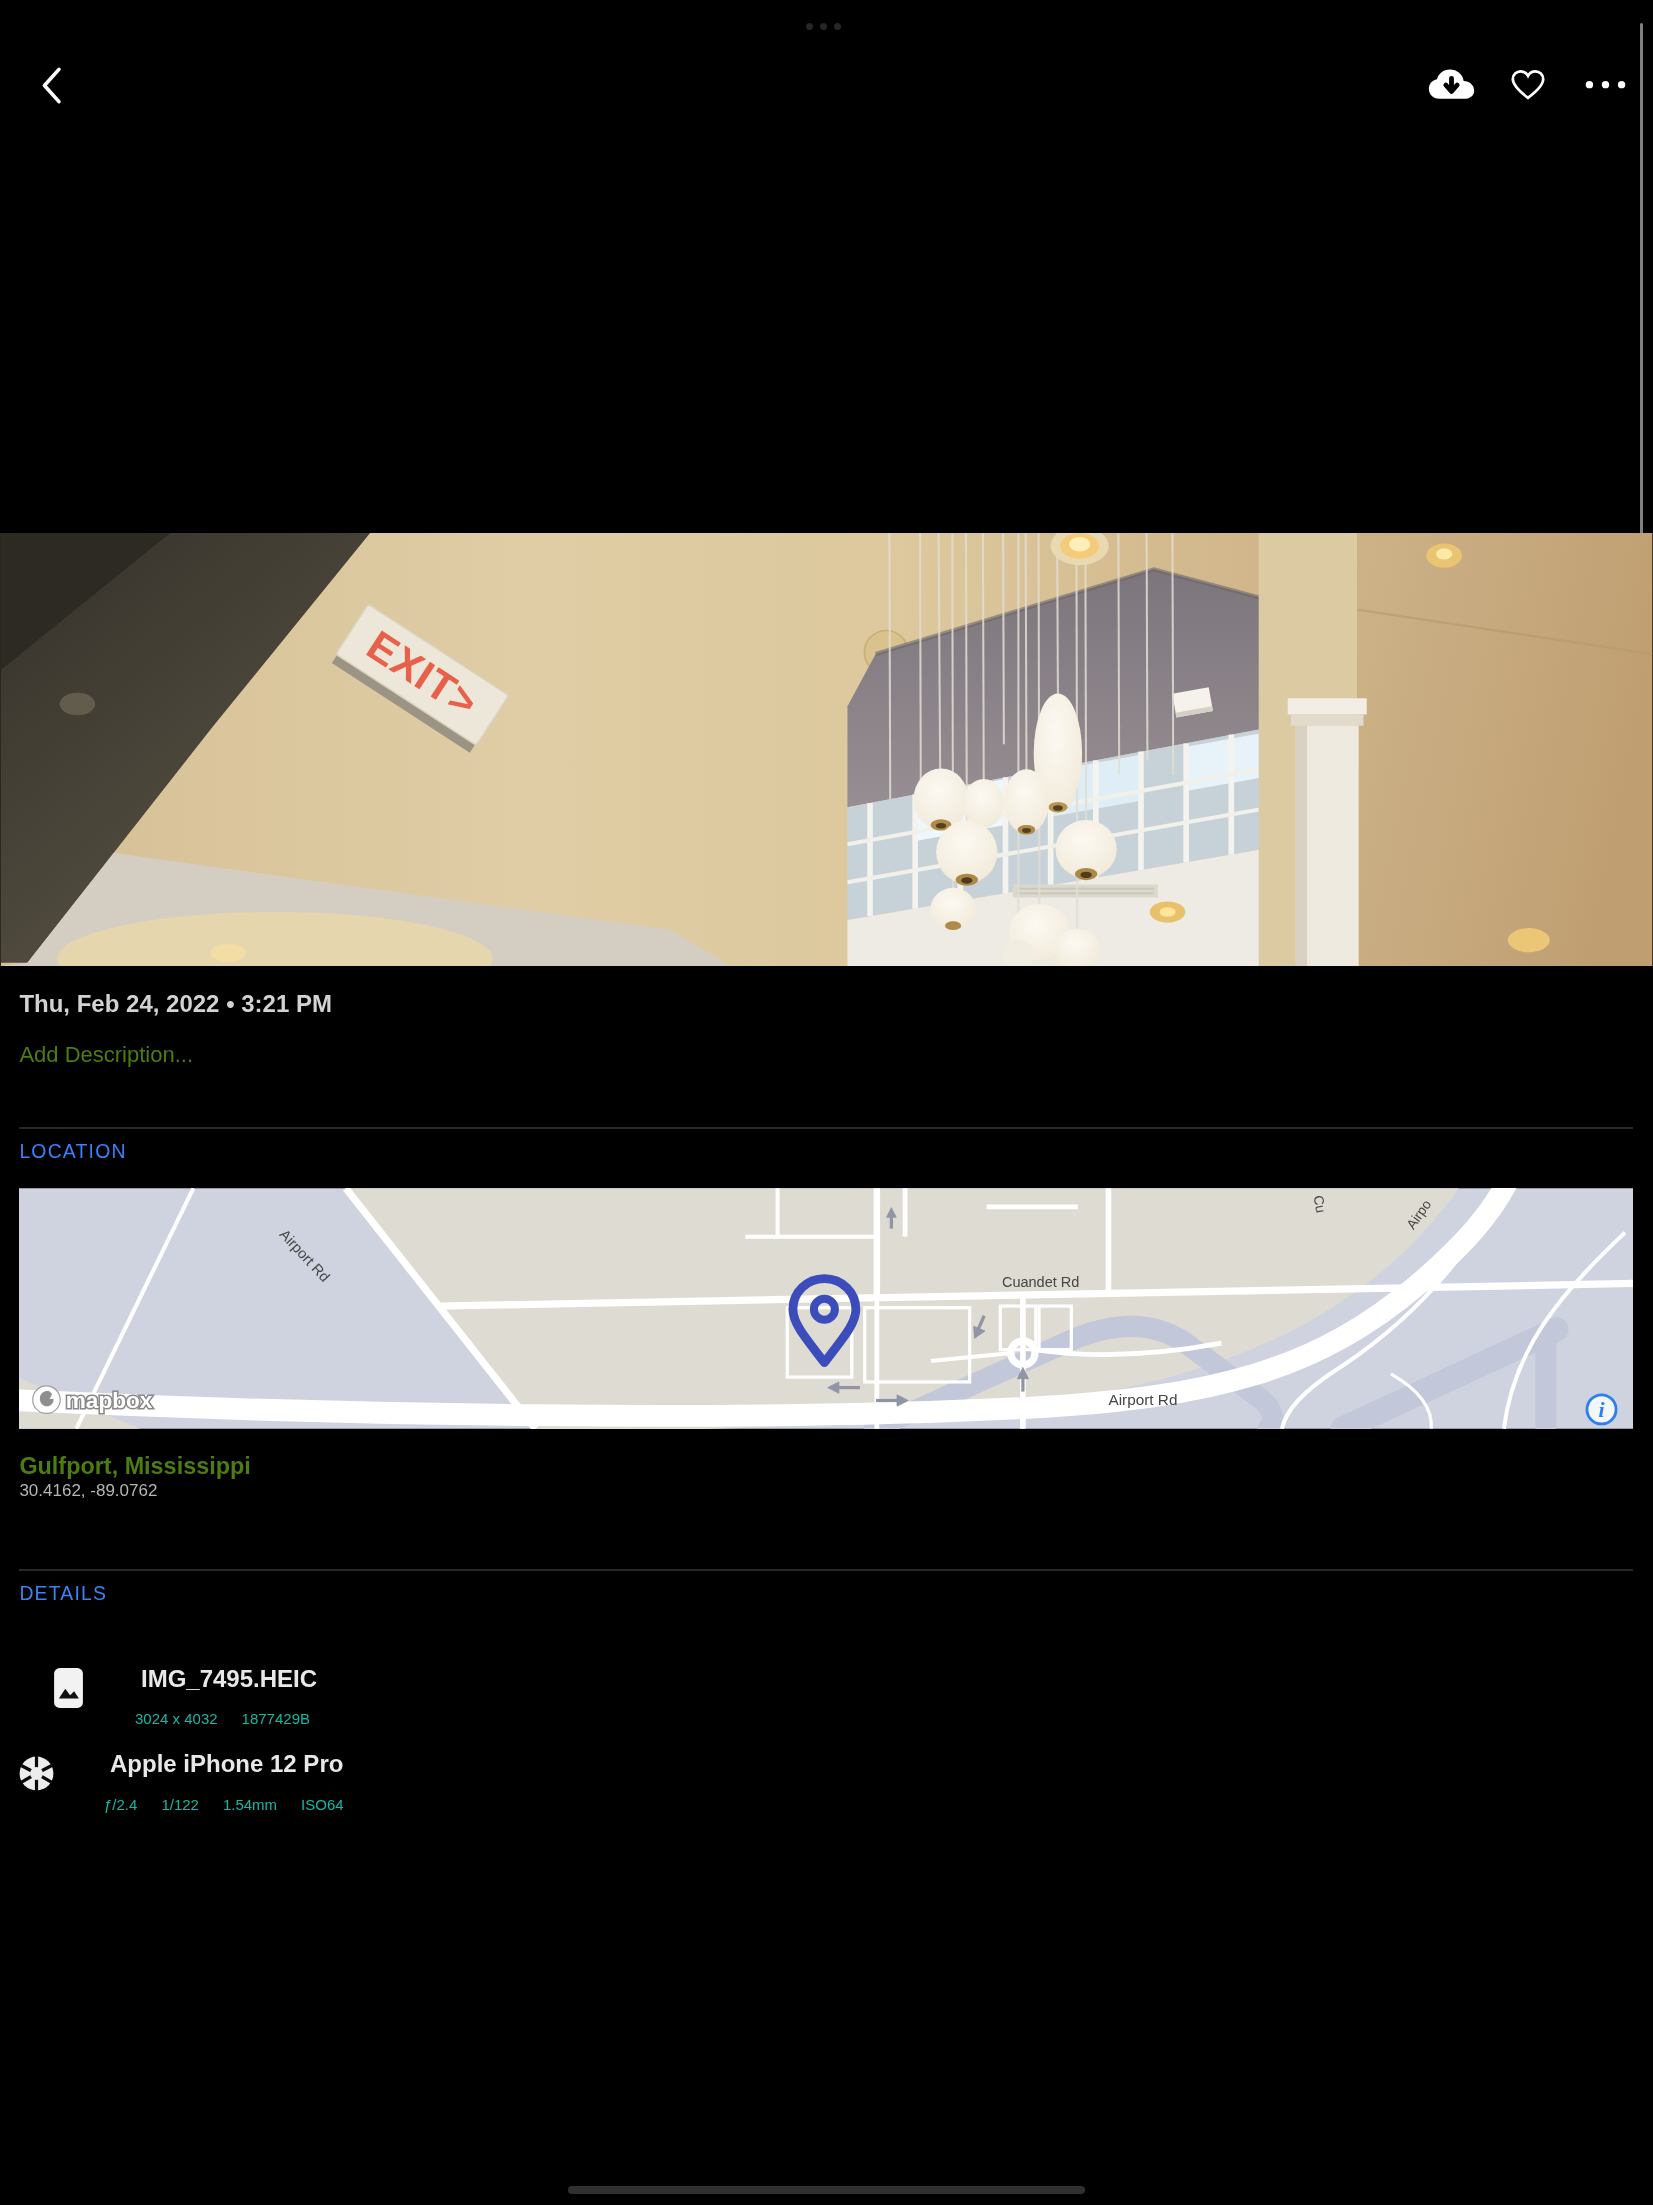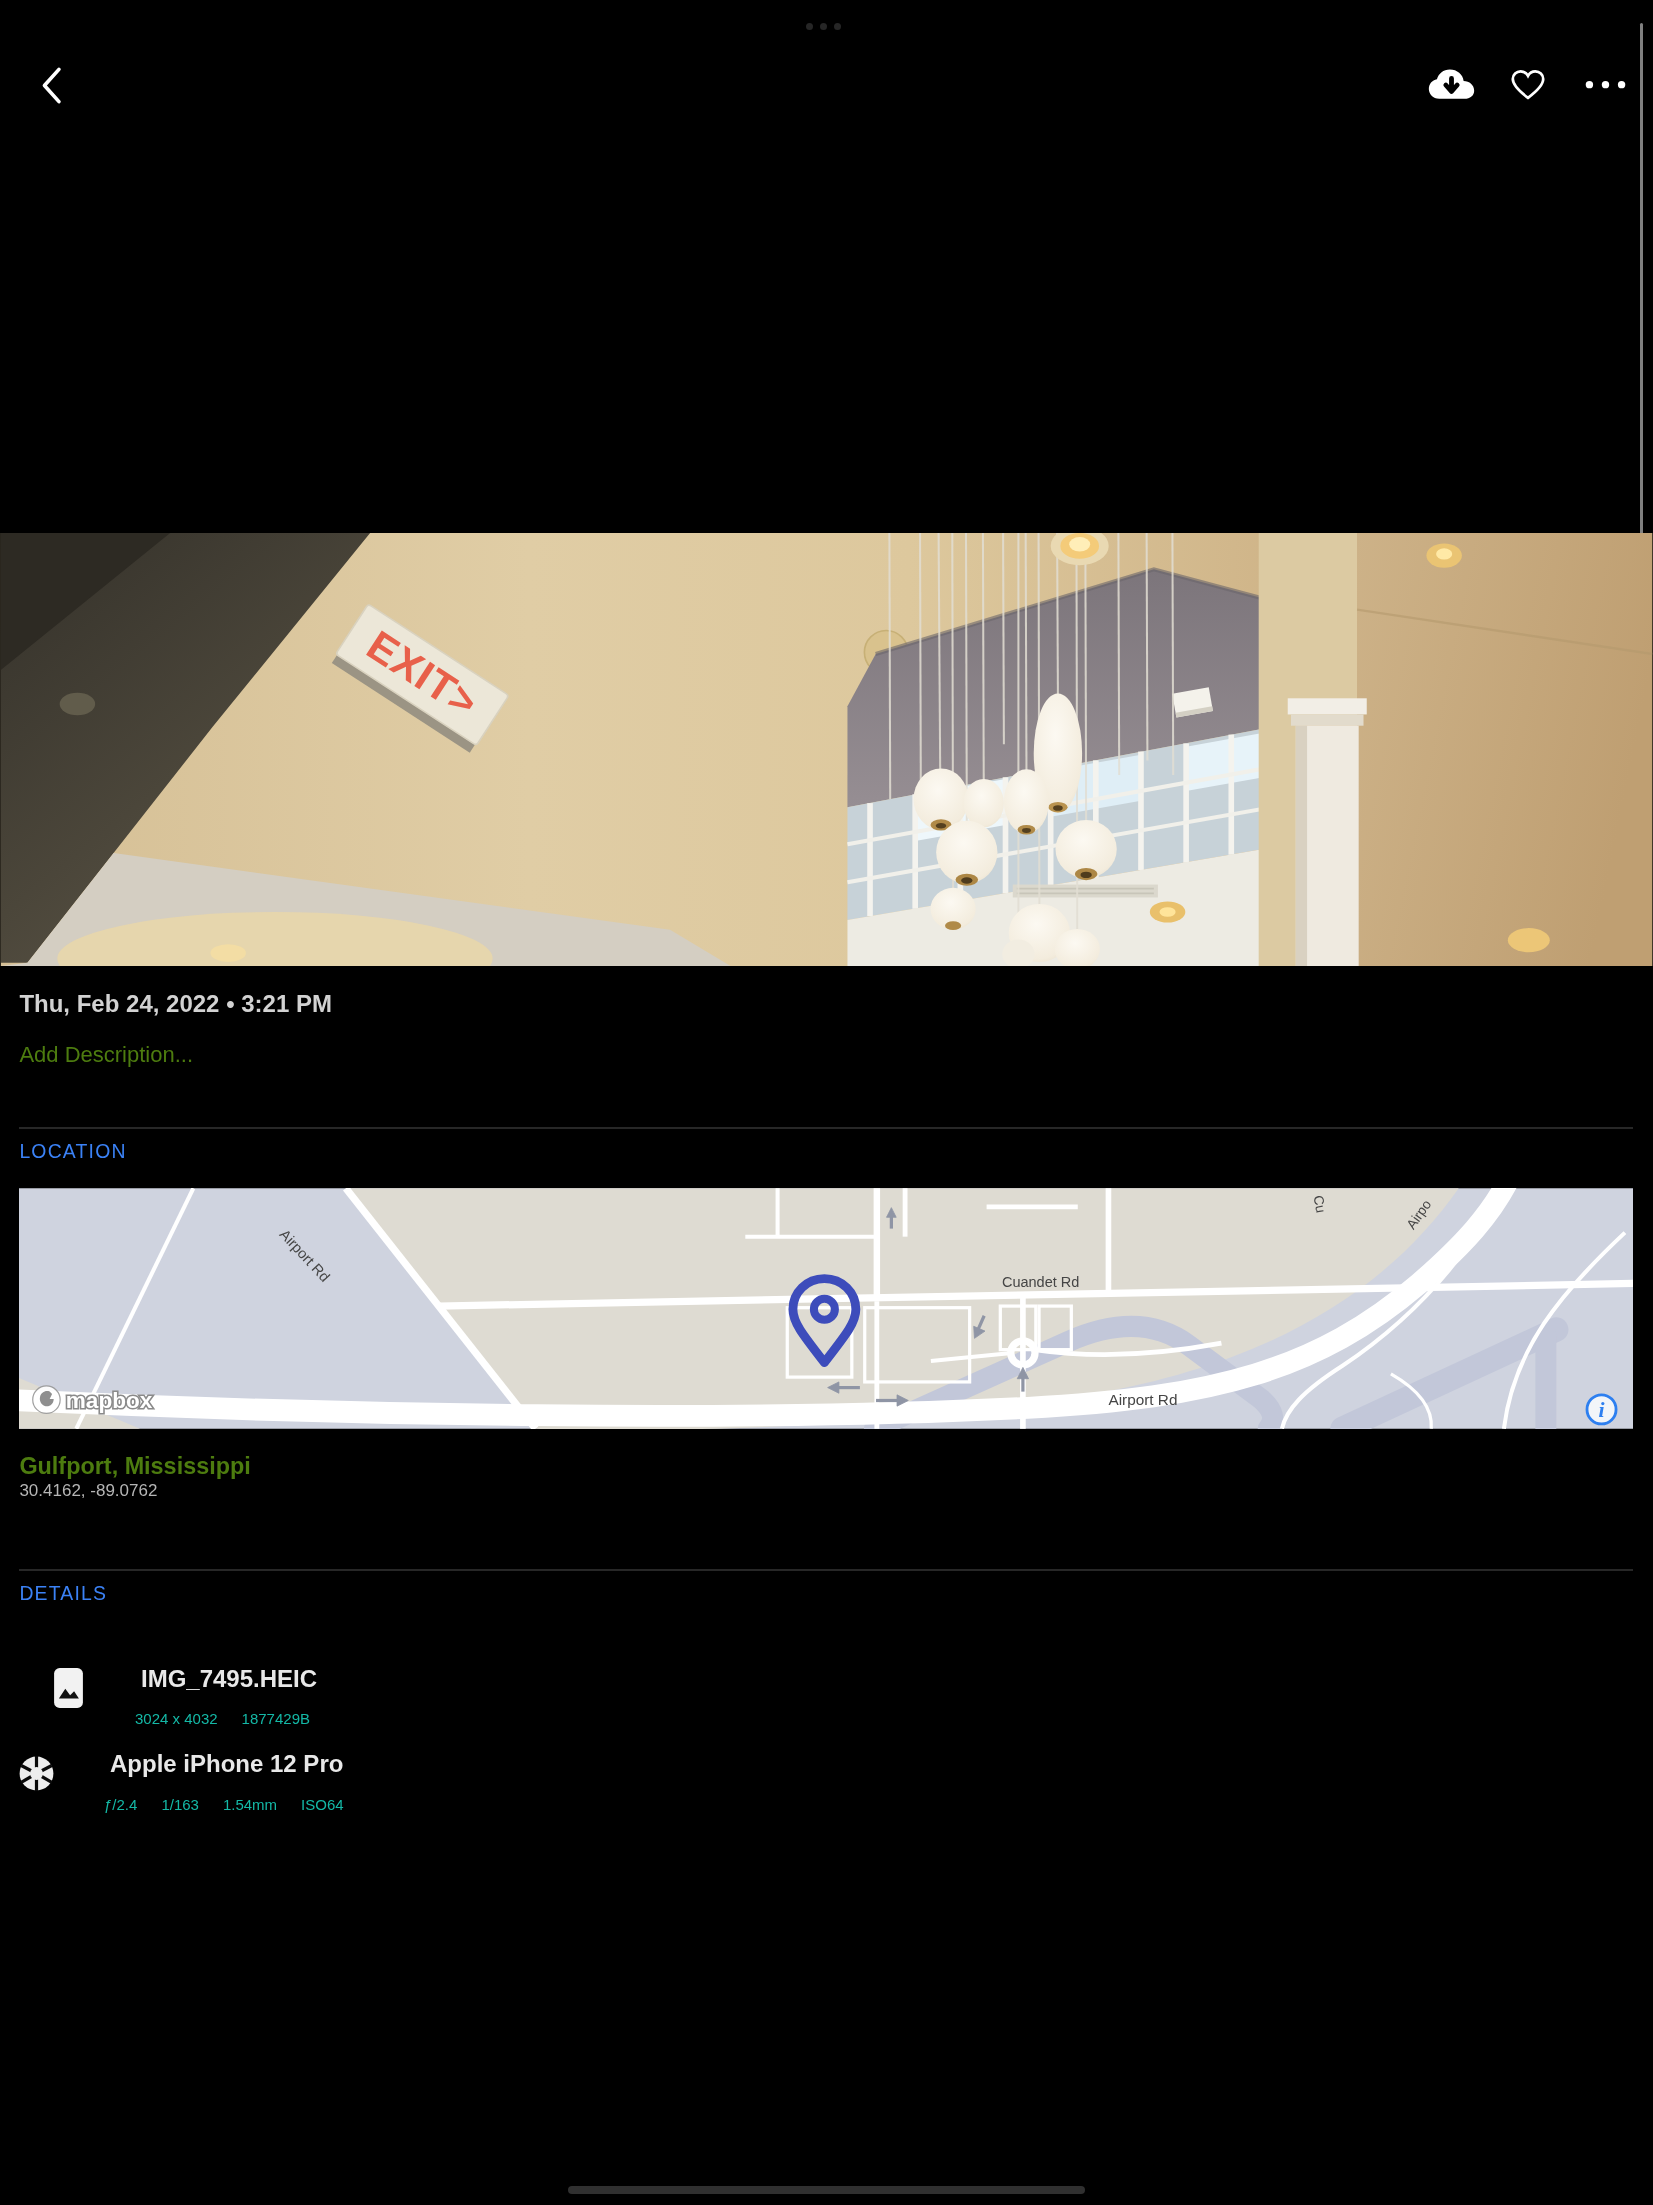--- a/index.html
+++ b/index.html
@@ -308,18 +308,18 @@
         <line x1="23" y1="23" x2="42" y2="13"></line>
       <line x1="23" y1="23" x2="42" y2="34"></line>
         <line x1="23" y1="23" x2="23" y2="45"></line>
       <line x1="23" y1="23" x2="4" y2="34"></line>
         <line x1="23" y1="23" x2="4" y2="13"></line>
     </g>
     <circle cx="23" cy="23" r="8" fill="#ededed"></circle>
   </svg>
   <div class="row-title" style="top:1.6px;">Apple iPhone 12 Pro</div>
   <div class="row-meta" style="top:48px;">
-    <span>ƒ/2.4</span><span>1/163</span><span>1.54mm</span><span>ISO64</span>
+    <span>ƒ/2.4</span><span>1/122</span><span>1.54mm</span><span>ISO64</span>
   </div>
 </div>
 
 <div class="home-bar"></div>
 
 
 </body></html>

